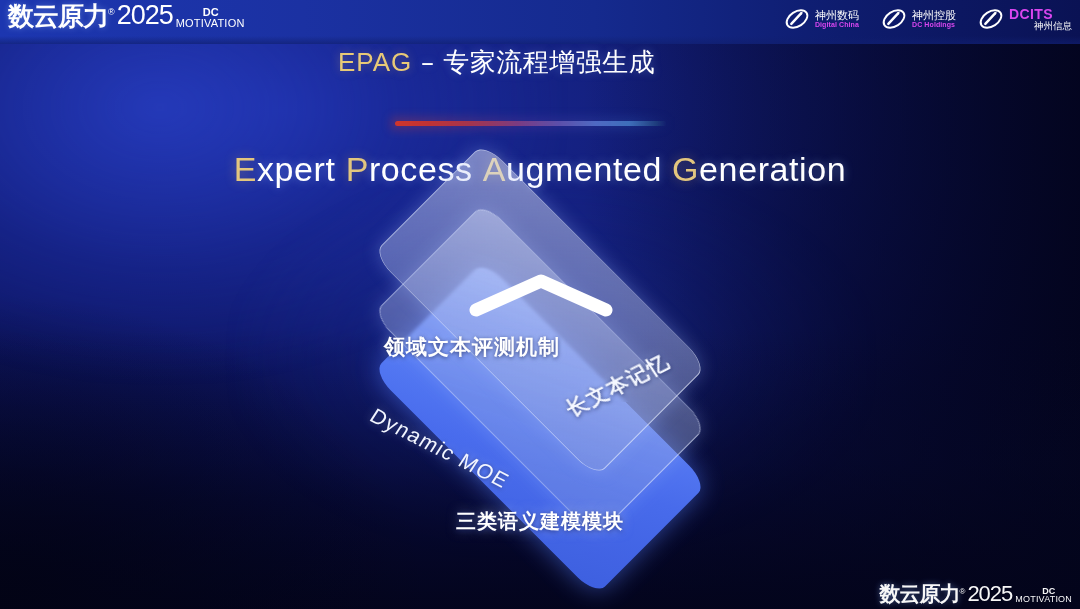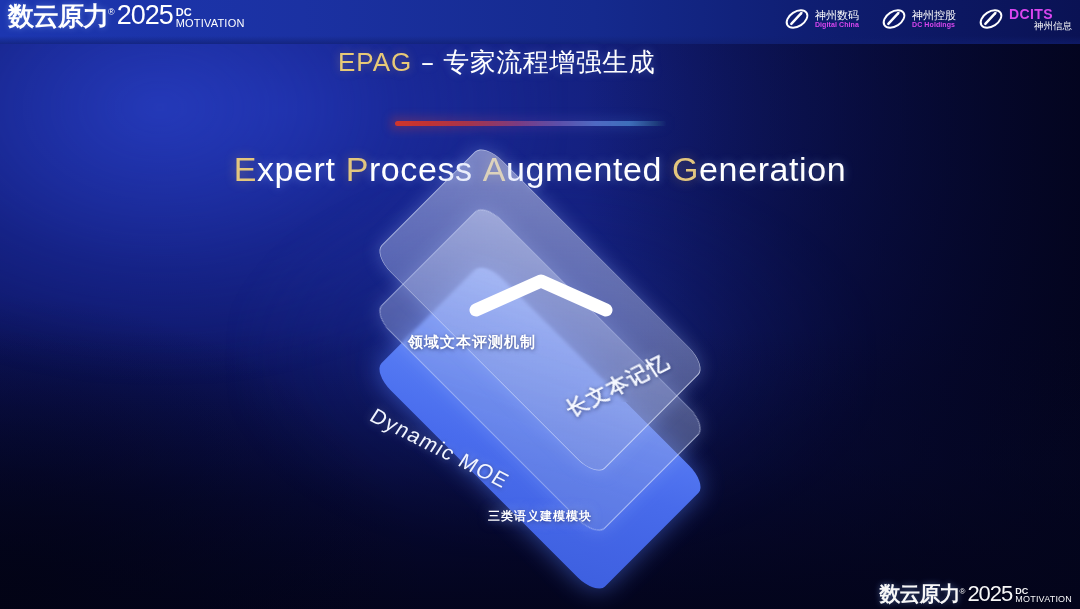--- a/index.html
+++ b/index.html
@@ -76,21 +76,21 @@
   }
   .brand-reg { font-size: 9px; vertical-align: super; position: relative; top: -12px; left: -1px; }
   .brand-year {
     font-size: 27px; font-weight: 400; letter-spacing: -1px; line-height: 1;
     font-family: "Liberation Sans", sans-serif;
   }
   .brand-dcm {
     display: flex; flex-direction: column; line-height: 0.95;
     margin-left: 2px; margin-bottom: 1px;
   }
-  .brand-dc { font-size: 11px; font-weight: 700; letter-spacing: 0px; }
+  .brand-dc { font-size: 11px; font-weight: 700; letter-spacing: 0px; margin-left: 27px; }
   .brand-mot { font-size: 11px; font-weight: 400; letter-spacing: 0.2px; }
 
   .live-title {
     position: absolute; left: 6px; top: 55px;
     font-family: "DejaVu Sans", sans-serif;
     font-size: 22px; font-weight: 700;
     color: #ffffff;
     letter-spacing: 0px;
     text-shadow: 0 0 8px rgba(120,170,255,0.45);
     white-space: nowrap;
@@ -230,25 +230,25 @@
   .plate-label {
     position: absolute;
     color: #ffffff;
     font-family: "DejaVu Sans", sans-serif;
     font-weight: 700;
     white-space: nowrap;
     text-shadow: 0 1px 4px rgba(20,30,90,0.75), 0 0 10px rgba(190,215,255,0.45);
   }
   .label-top {
     left: 0; top: 333px; width: 944px; text-align: center;
-    font-size: 15px; letter-spacing: 1px;
+    font-size: 21px; letter-spacing: 1px;
   }
   .label-bottom {
     left: 0; top: 508px; width: 1080px; text-align: center;
-    font-size: 12px; letter-spacing: 1px;
+    font-size: 20px; letter-spacing: 1px;
     text-shadow: 0 1px 5px rgba(18,30,110,0.8), 0 0 12px rgba(200,220,255,0.55);
   }
   .label-moe {
     left: 372px; top: 402px;
     font-family: "Liberation Sans", sans-serif;
     font-size: 21px; font-weight: 400; letter-spacing: 1.5px;
     transform: rotate(27deg) skewX(-6deg);
     transform-origin: left center;
     color: #f2f5ff;
   }

